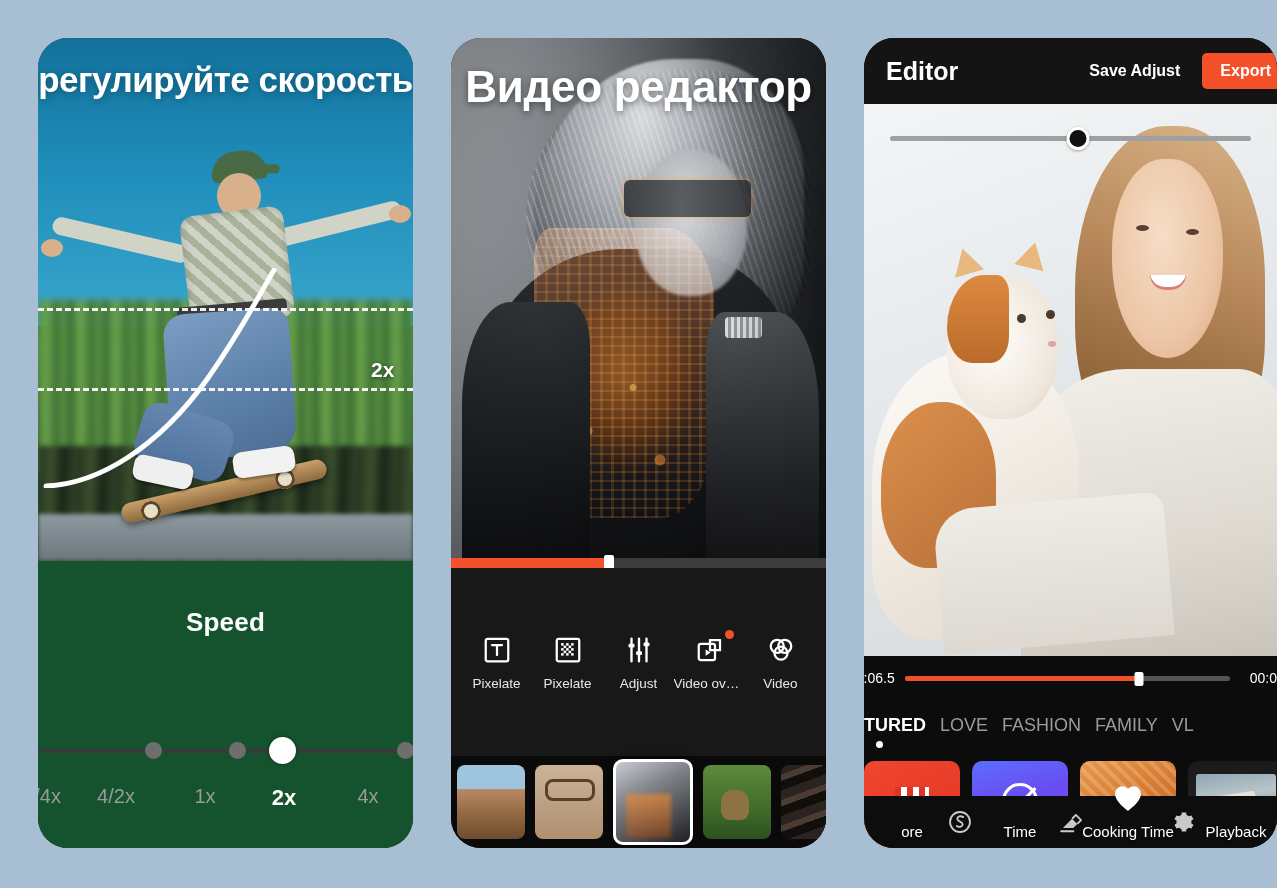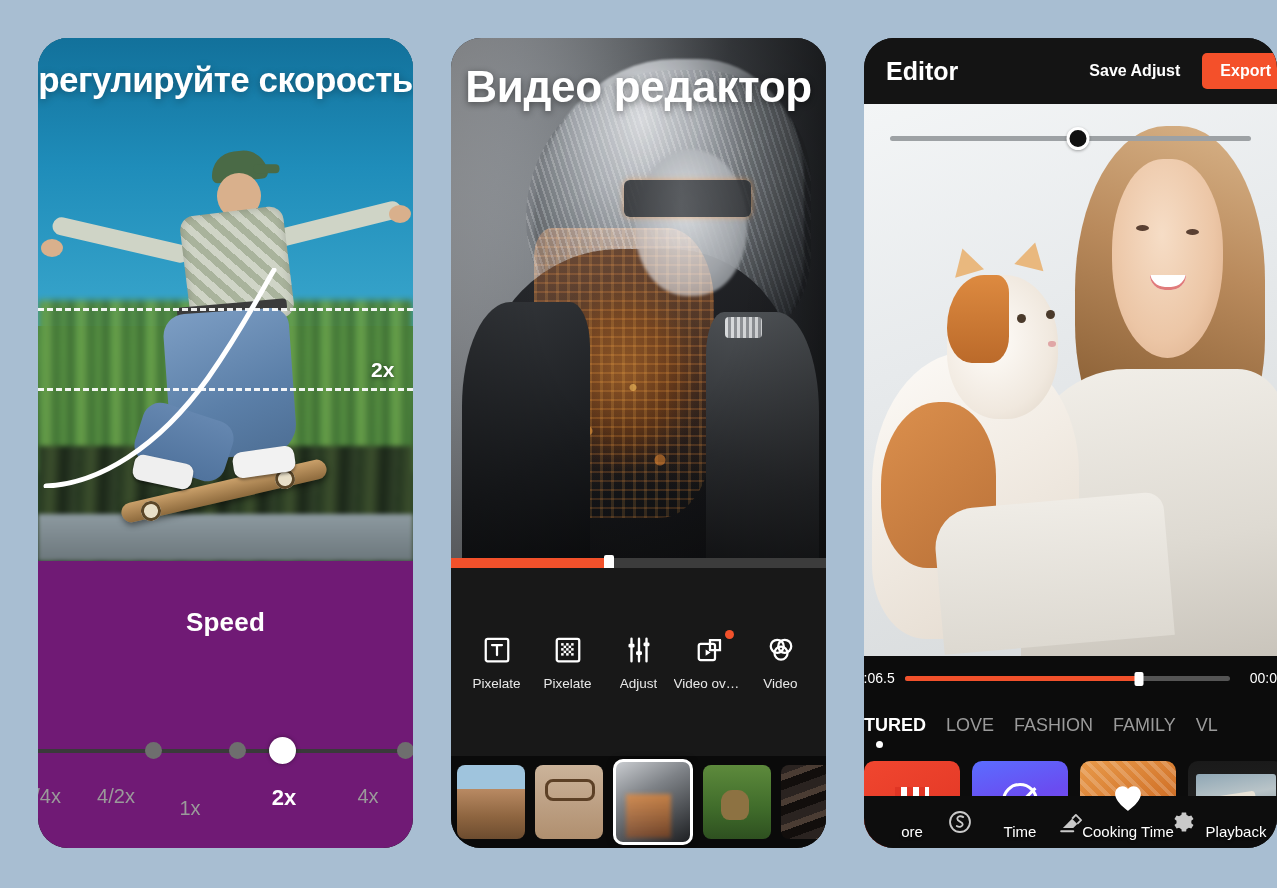--- a/index.html
+++ b/index.html
@@ -104,21 +104,21 @@
   .dash-b { top: 350px; }
   .speed-curve { position:absolute; left:0; top:230px; width:100%; height:220px; }
   .curve-tag {
     position:absolute; left:333px; top:320px;
     color:#fff; font-size:21px; font-weight:700;
     text-shadow:0 1px 4px #0008;
   }
 
   .p1-dark {
     position:absolute; left:0; top:523px; width:100%; height:287px;
-    background:#701a75;
+    background:#14532d;
   }
   .p1-title {
     position:absolute; top:46px; width:100%; text-align:center;
     color:#fff; font-size:26px; font-weight:700; letter-spacing:.2px;
   }
   .p1-slider-wrap { position:absolute; left:0; top:170px; width:100%; height:60px; }
   .p1-track {
     position:absolute; left:-40px; top:18px; width:calc(100% + 80px); height:4px;
     background:#3a3a3a; border-radius:2px;
   }
@@ -373,21 +373,21 @@
     display:flex; align-items:center; background:#0c0c0c;
   }
   .tl-time { color:#fff; font-size:14px; white-space:nowrap; }
   .tl-time.left { margin-left:-16px; }
   .tl-time.right { margin-left:10px; }
   .tl-bar { position:relative; flex:1; height:5px; margin:0 10px; background:#555; border-radius:3px; }
   .tl-fill { position:absolute; left:0; top:0; height:100%; width:72%; background:#f2512b; border-radius:3px 0 0 3px; }
   .tl-knob { position:absolute; left:72%; top:-4px; width:9px; height:14px; background:#fff; border-radius:2px; transform:translateX(-50%); }
   .p3-tabs {
     position:absolute; left:0; top:664px; width:100%; height:46px;
-    display:flex; align-items:center; gap:20px; padding-left:-4px;
+    display:flex; align-items:center; gap:14px; padding-left:-4px;
   }
   .p3-tab { color:#9b9b9b; font-size:18px; font-weight:500; white-space:nowrap; position:relative; }
   .p3-tab.active { color:#fff; font-weight:700; }
   .p3-tab.active:after {
     content:""; position:absolute; left:12px; bottom:-12px;
     width:7px; height:7px; background:#fff; border-radius:50%;
   }
   .p3-filters {
     position:absolute; left:0; top:718px; width:100%; height:96px;
     display:flex; align-items:center; gap:12px;
@@ -502,21 +502,21 @@
       <div class="p1-slider-wrap">
         <div class="p1-track"></div>
         <div class="p1-dot" style="left:107px;"></div>
         <div class="p1-dot" style="left:191px;"></div>
         <div class="p1-dot active" style="left:231px;"></div>
         <div class="p1-dot" style="left:359px;"></div>
 
         <div class="p1-labels">
           <div class="p1-label" style="left:4px;">1/4x</div>
           <div class="p1-label" style="left:78px;">4/2x</div>
-          <div class="p1-label" style="left:152px;margin-top:12px;">1x</div>
+          <div class="p1-label" style="left:167px;">1x</div>
           <div class="p1-label active" style="left:246px;">2x</div>
           <div class="p1-label" style="left:330px;">4x</div>
         </div>
       </div>
     </div>
   </div>
 
   <div class="panel" id="panel-editor">
     <div class="p2-photo">
       <div class="p2-hair"></div>

